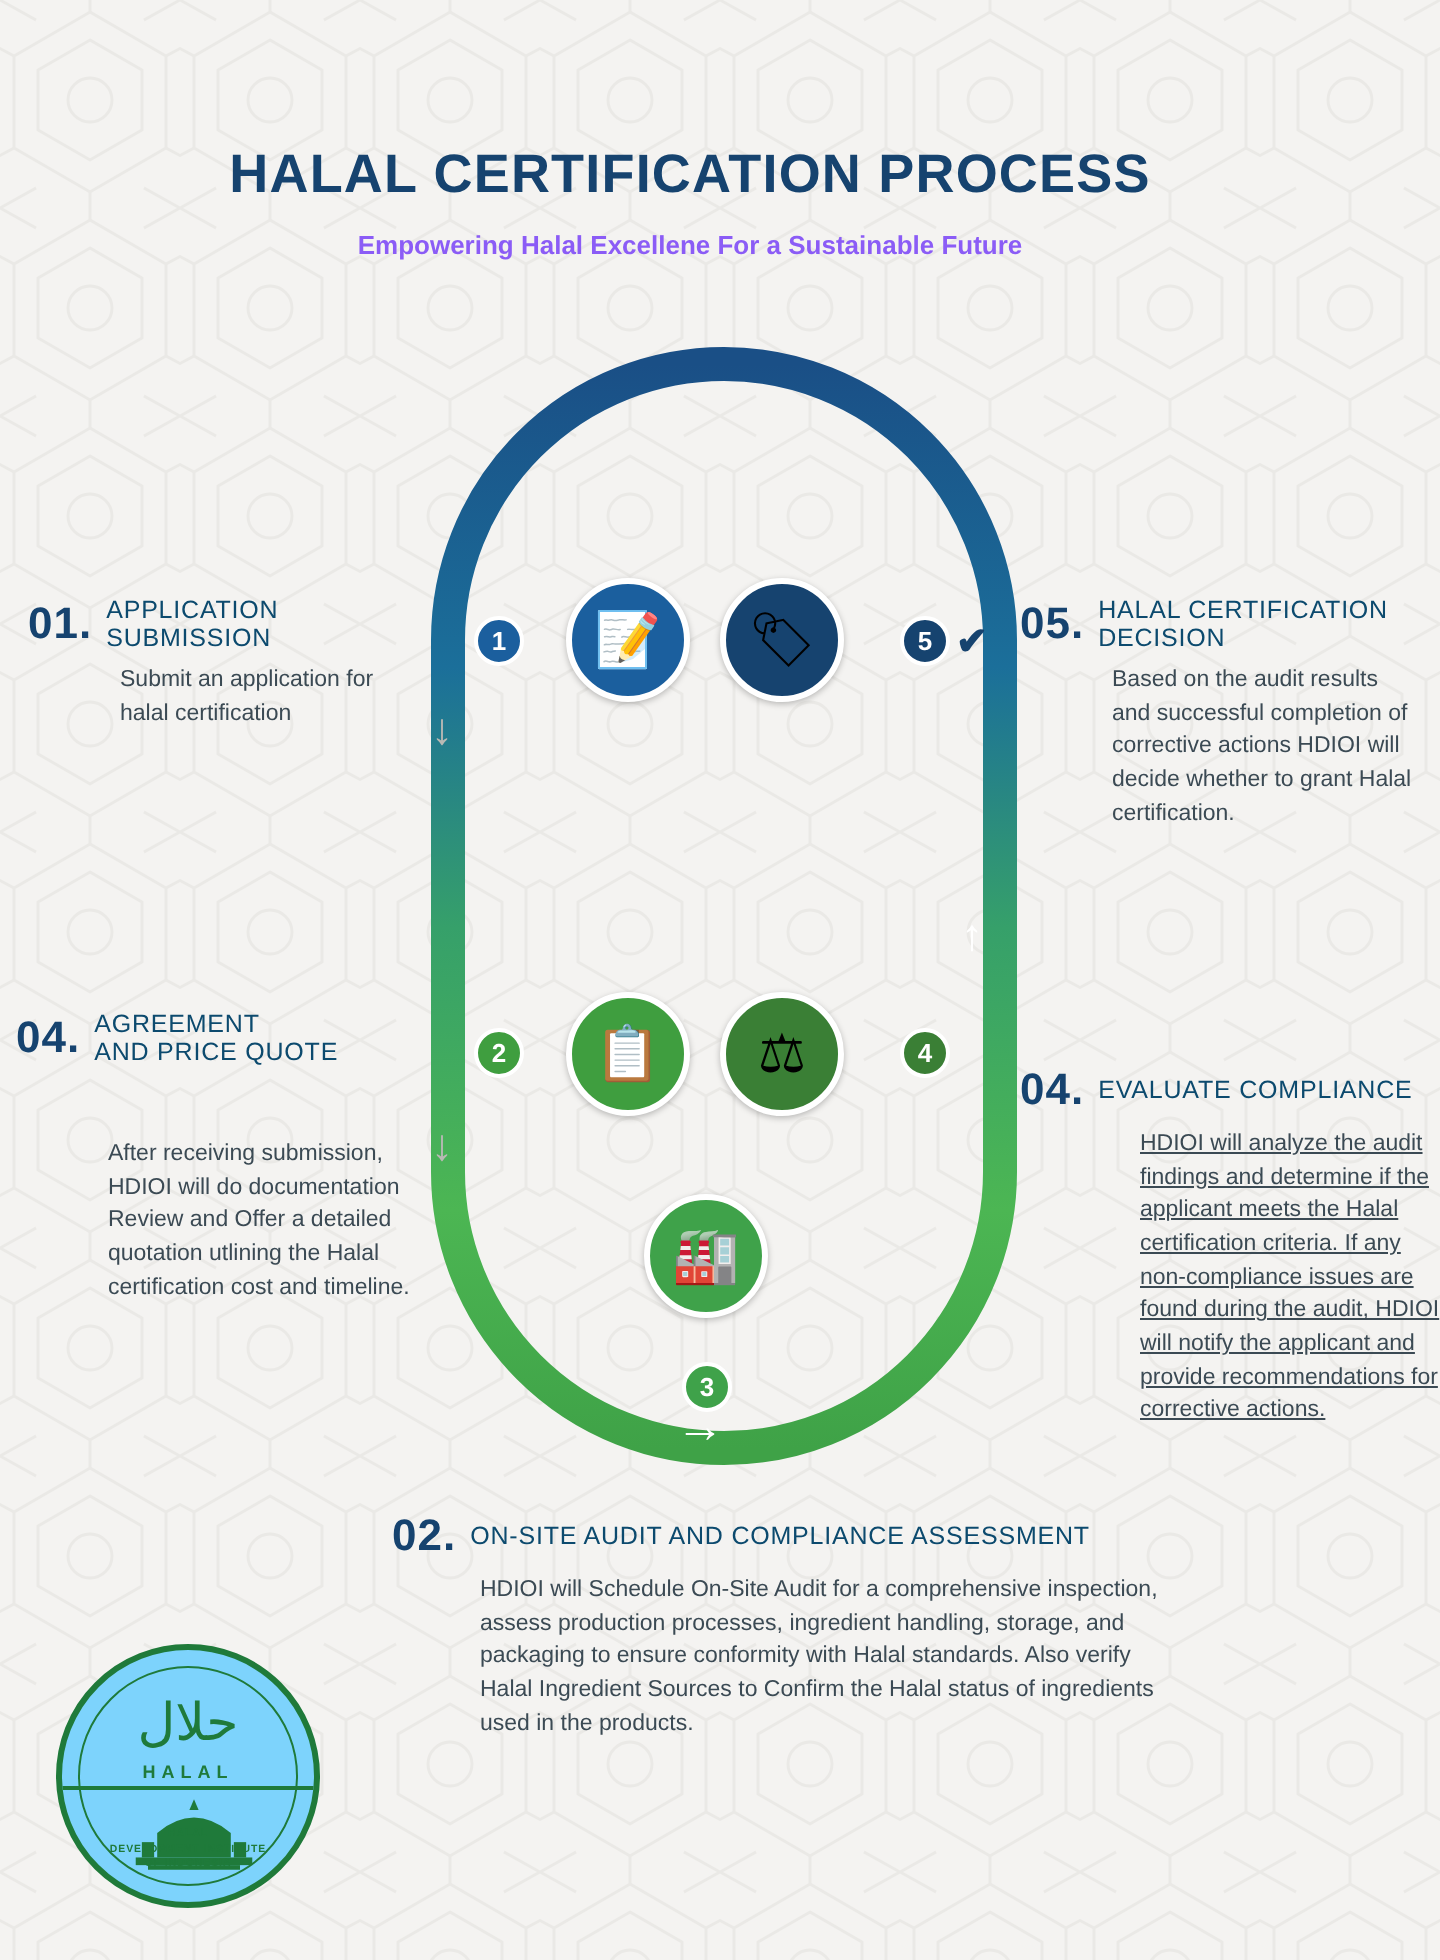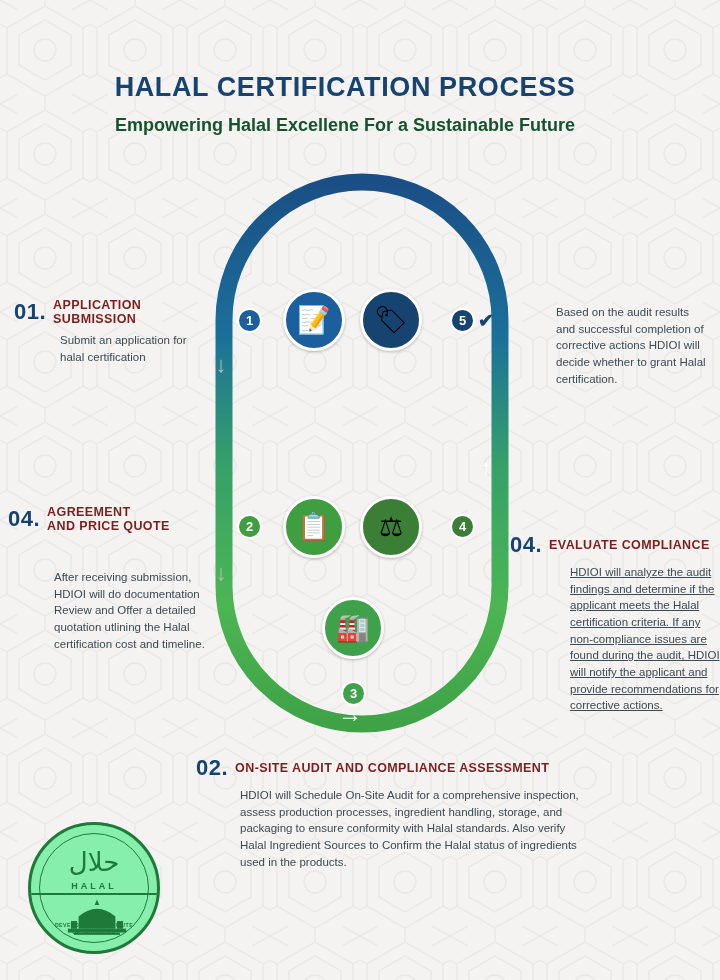--- a/index.html
+++ b/index.html
@@ -36,23 +36,23 @@
     text-align: center;
   }
   #main-title {
     font-size: 27px;
     font-weight: bold;
     letter-spacing: 0.6px;
     color: #16436f;
     margin: 0;
   }
   #sub-title {
-    font-size: 18px;
-    font-weight: bold;
-    color: #14532d;
+    font-size: 13px;
+    font-weight: bold;
+    color: #8b5cf6;
     margin: 12px 0 0 0;
   }
 
   
   #track {
     position: absolute;
     left: 202px;
     top: 168px;
     width: 320px;
     height: 570px;
@@ -91,22 +91,22 @@
   
   .step-text { position: absolute; }
   .step-num {
     font-size: 22px;
     font-weight: bold;
     color: #16436f;
     letter-spacing: 0.5px;
   }
   .step-head {
     font-size: 12.5px;
-    font-weight: bold;
-    color: #7f1d1d;
+    font-weight: normal;
+    color: #0c4a6e;
     letter-spacing: 0.4px;
   }
   .step-body {
     font-size: 11.5px;
     color: #3b4a54;
     line-height: 1.45;
     margin-top: 6px;
   }
   .head-row { display: flex; align-items: center; gap: 7px; }
 
@@ -116,21 +116,21 @@
     left: 28px;
     top: 822px;
     width: 132px;
     height: 132px;
   }
   #logo-ring {
     position: absolute;
     inset: 0;
     border-radius: 50%;
     border: 3px solid #1f7a3a;
-    background: #86efac;
+    background: #7dd3fc;
     overflow: hidden;
     text-decoration: underline;
   }
   #logo-inner {
     position: absolute;
     left: 8px; top: 8px; right: 8px; bottom: 8px;
     border-radius: 50%;
     border: 1px solid #1f7a3a;
   }
   .logo-arabic {
@@ -252,20 +252,27 @@
       <span class="step-num">04.</span>
       <span class="step-head">
         <span>AGREEMENT</span><br>
         <span>AND PRICE QUOTE</span>
       </span>
     </div>
     <div class="step-body" style="margin-left:46px;width:170px;margin-top:36px;">After receiving submission, HDIOI will do documentation Review and Offer a detailed quotation utlining the Halal certification cost and timeline.</div>
   </div>
 
   <div class="step-text" style="left:510px;top:298px;width:200px;">
+    <div class="head-row">
+      <span class="step-num">05.</span>
+      <span class="step-head">
+        <span>HALAL CERTIFICATION</span><br>
+        <span>DECISION</span>
+      </span>
+    </div>
     <div class="step-body" style="margin-left:46px;width:155px;">Based on the audit results and successful completion of corrective actions HDIOI will decide whether to grant Halal certification.</div>
   </div>
 
   <div class="step-text" style="left:510px;top:532px;width:205px;">
     <div class="head-row">
       <span class="step-num">04.</span>
       <span class="step-head">EVALUATE COMPLIANCE</span>
     </div>
     <div class="step-body" style="margin-left:60px;width:152px;text-decoration:underline;">HDIOI will analyze the audit findings and determine if the applicant meets the Halal certification criteria. If any non-compliance issues are found during the audit, HDIOI will notify the applicant and provide recommendations for corrective actions.</div>
   </div>

